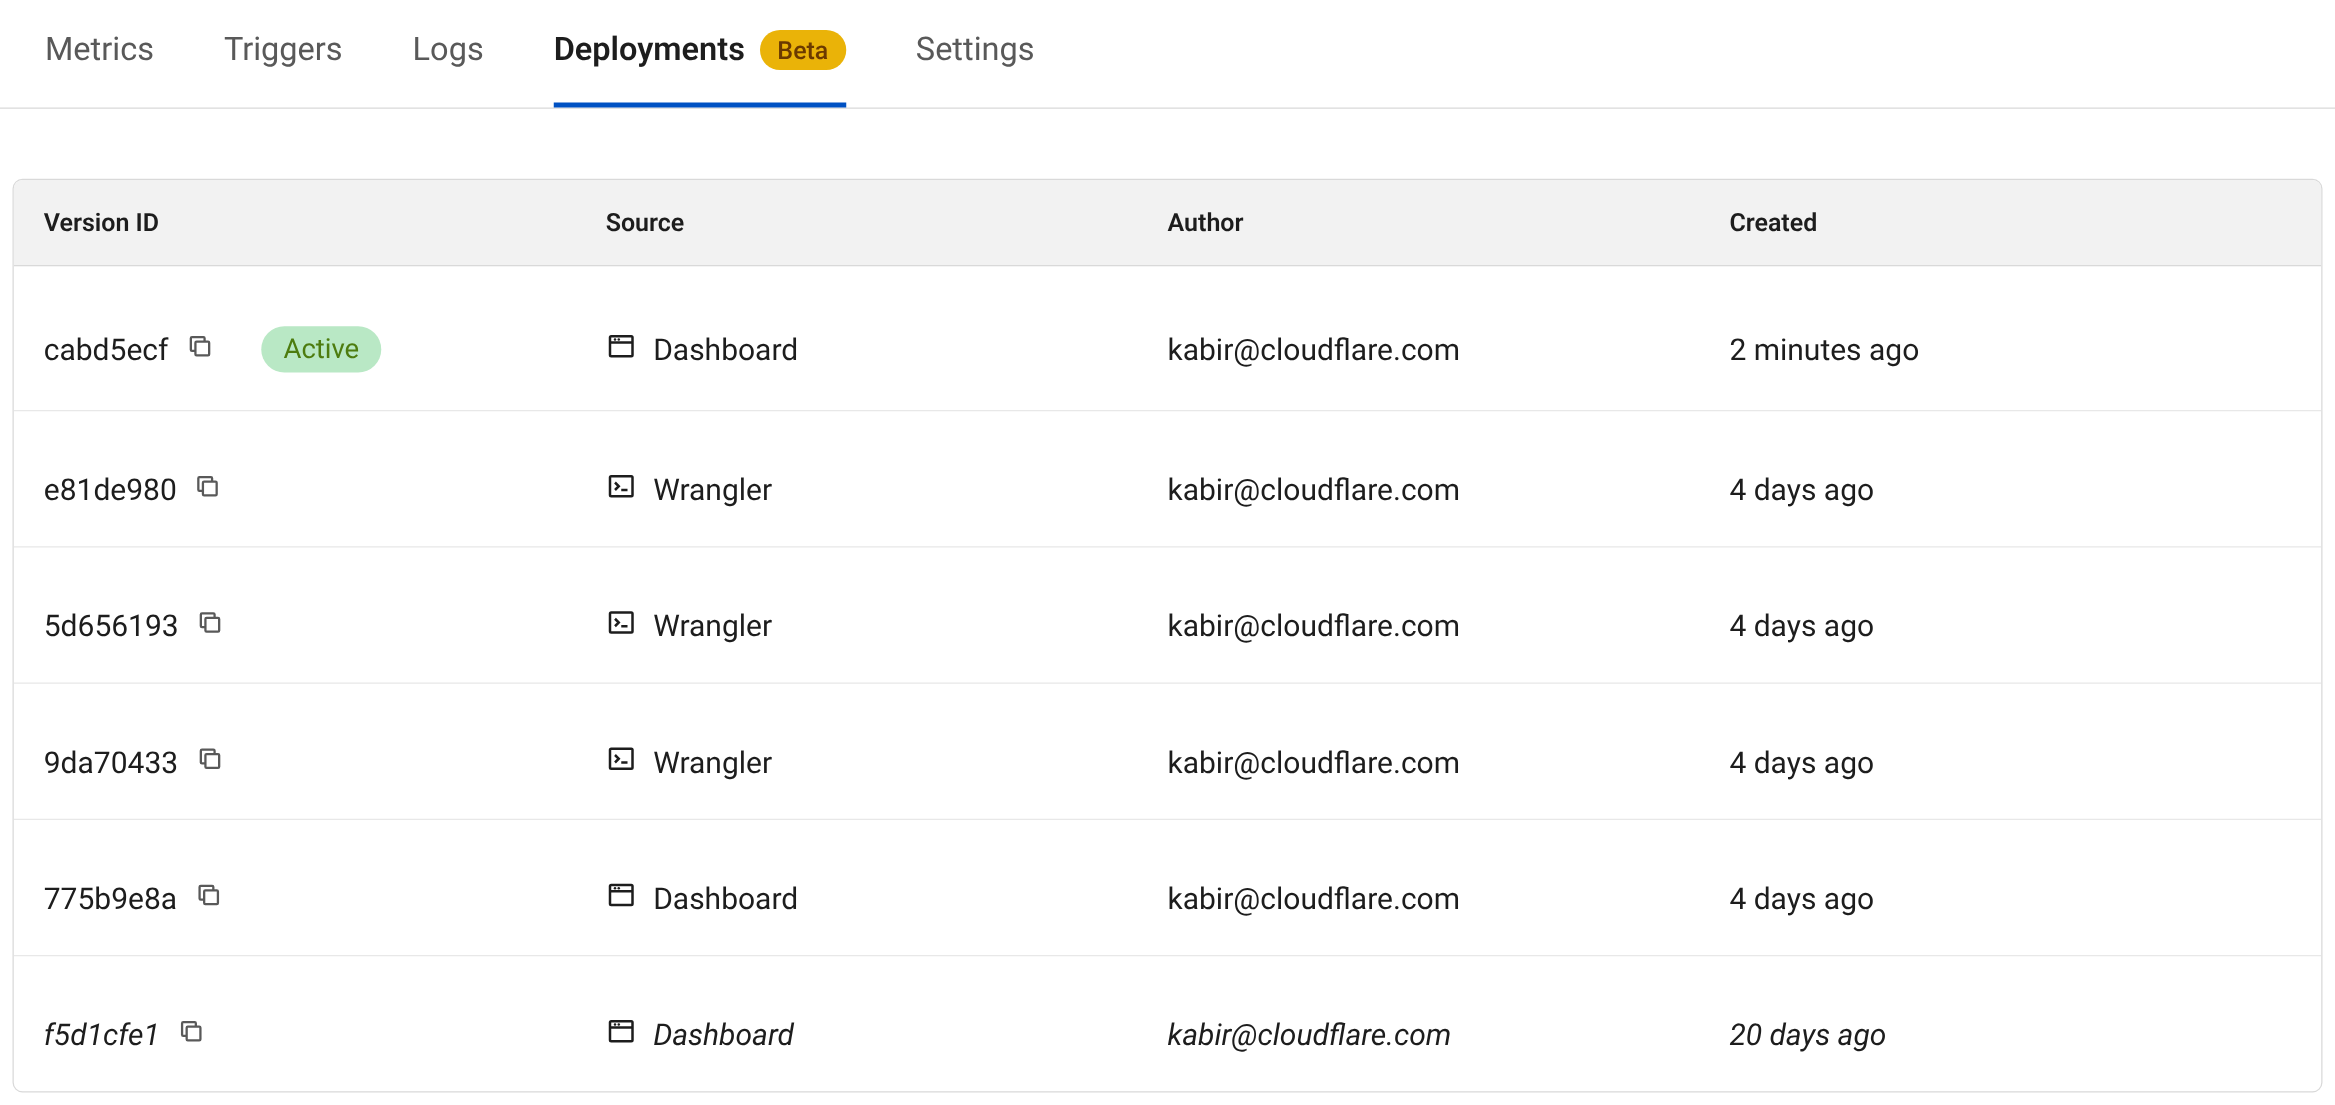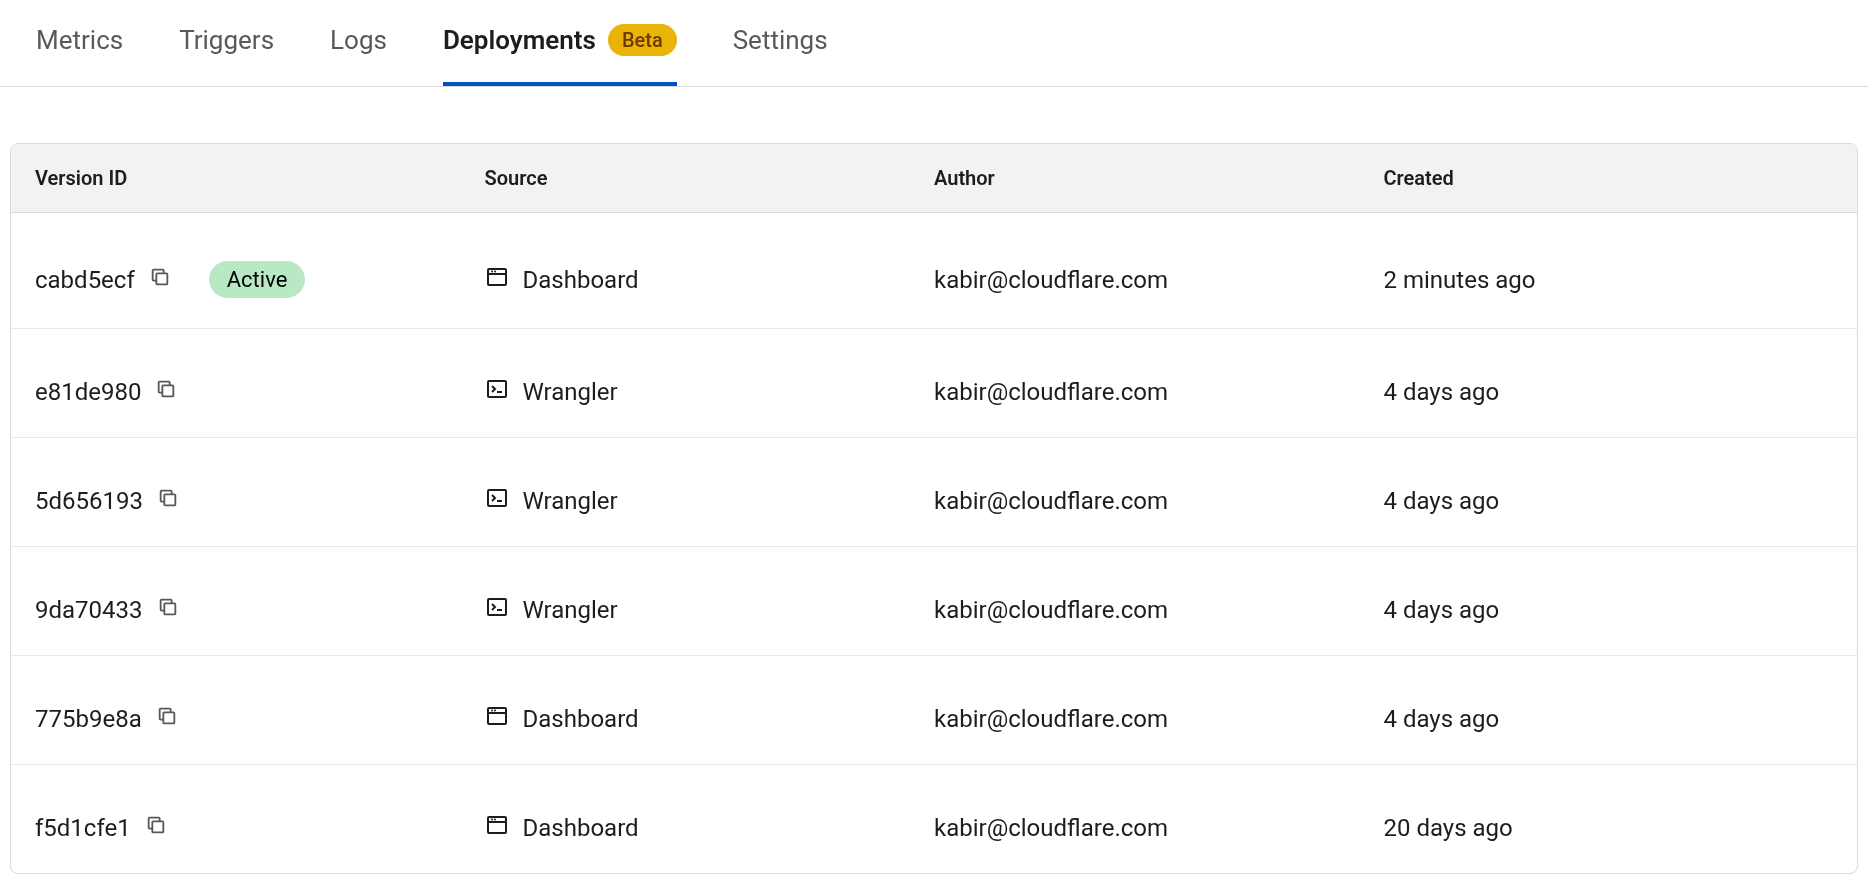--- a/index.html
+++ b/index.html
@@ -64,20 +64,21 @@
     }
     .table-row {
       display: grid;
       grid-template-columns: 25% 25% 25% 25%;
       padding: 30px 24px;
       border-bottom: 1px solid #e8e8e8;
       align-items: center;
     }
     .table-row:last-child {
       border-bottom: none;
+      font-style: italic;
     }
     .cell {
       font-size: 24px;
       color: #1d1d1d;
       display: flex;
       align-items: center;
       gap: 14px;
       margin-top: 18px;
     }
     .version-cell {
@@ -87,21 +88,21 @@
     }
     .copy-icon {
       width: 22px;
       height: 22px;
       color: #595959;
       cursor: pointer;
       flex-shrink: 0;
     }
     .badge-active {
       background: #b9e8c5;
-      color: #000000;
+      color: #4d7c0f;
       font-size: 22px;
       font-weight: 400;
       padding: 6px 18px;
       border-radius: 24px;
       margin-left: 24px;
       text-align: right;
     }
     .source-icon {
       width: 24px;
       height: 24px;

